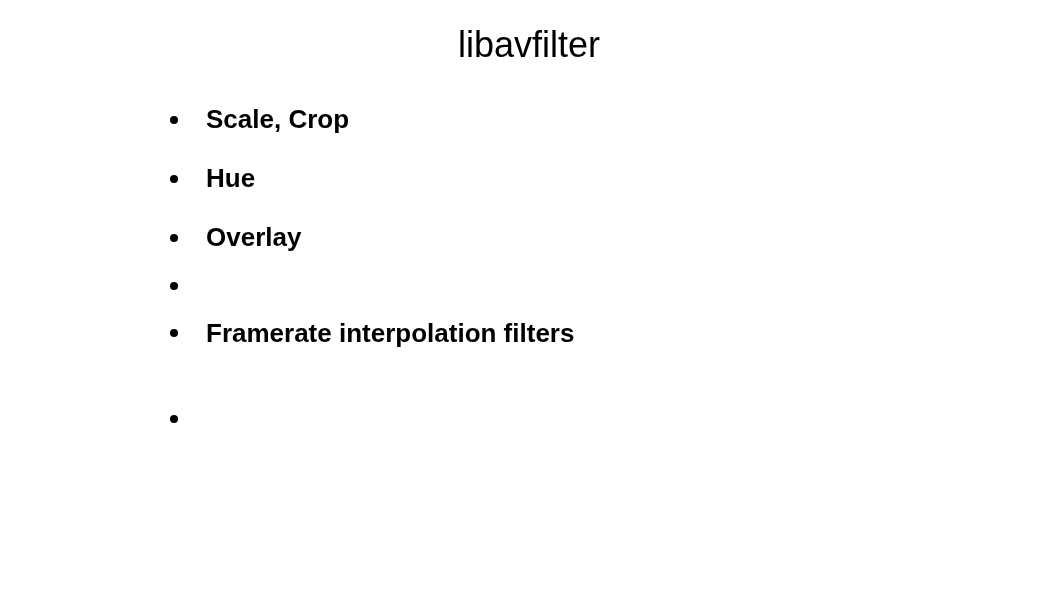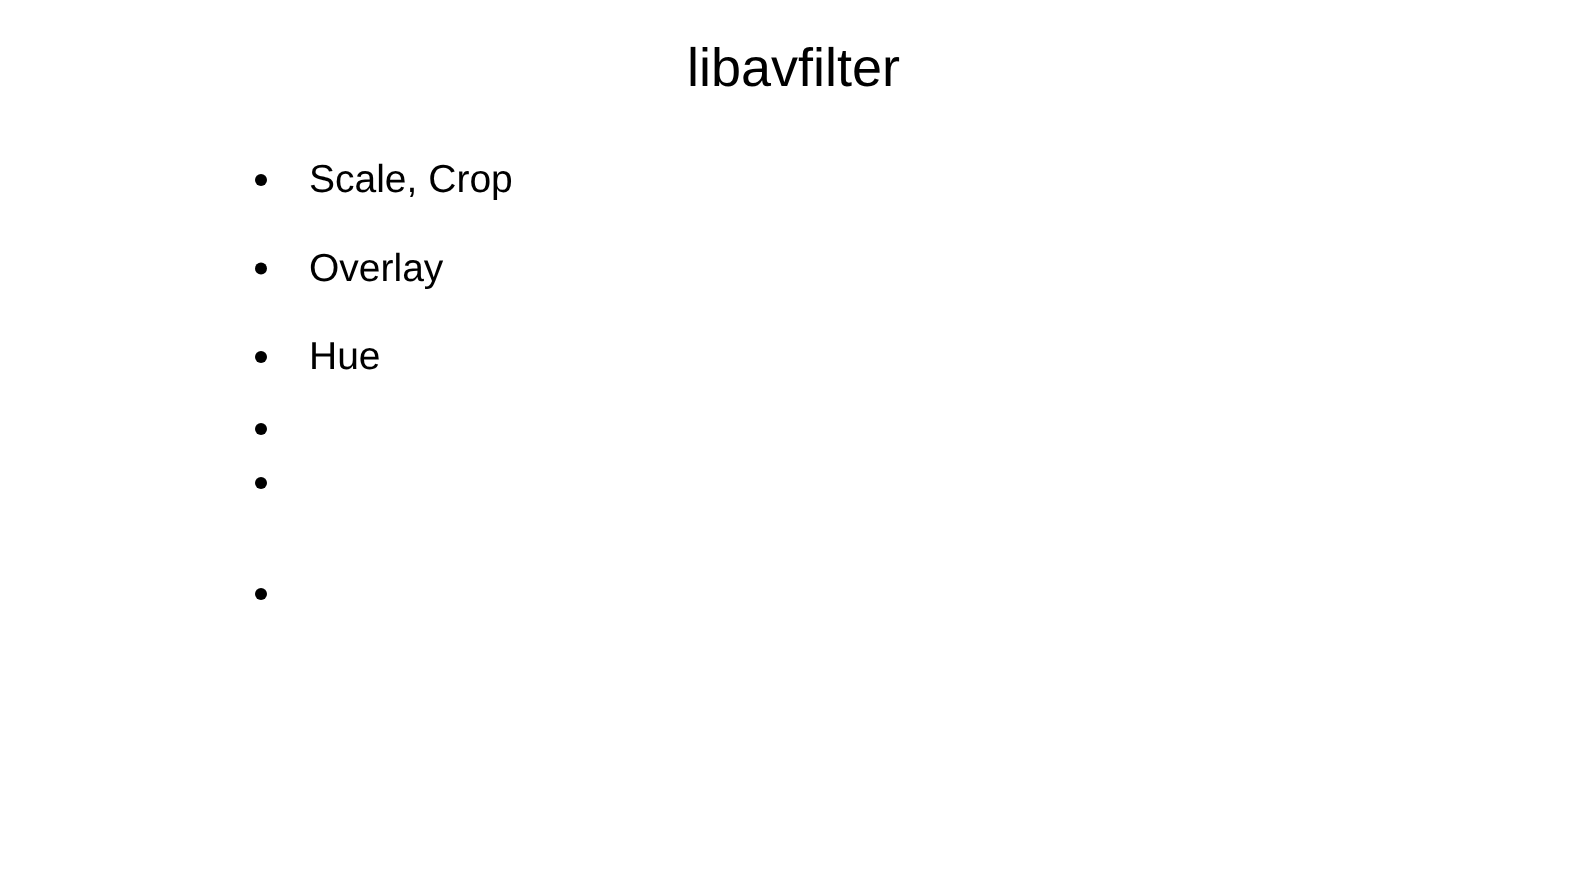--- a/index.html
+++ b/index.html
@@ -24,20 +24,21 @@
       text-align: center;
       font-size: 36px;
       font-weight: normal;
       margin-bottom: 38px;
     }
     .content {
       padding-left: 170px;
     }
     .bullet-list {
       list-style: none;
+      font-weight: bold;
     }
     .bullet-item {
       display: flex;
       align-items: center;
       font-size: 26px;
       line-height: 1.2;
       margin-bottom: 28px;
     }
     .bullet-dot {
       width: 8px;
@@ -57,31 +58,32 @@
 <div class="slide">
   <h1 class="title">libavfilter</h1>
   <div class="content">
     <ul class="bullet-list">
       <li class="bullet-item">
         <span class="bullet-dot"></span>
         <span>Scale, Crop</span>
       </li>
       <li class="bullet-item">
         <span class="bullet-dot"></span>
-        <span>Overlay</span>
+        <span>Hue</span>
       </li>
       <li class="bullet-item">
         <span class="bullet-dot"></span>
-        <span>Hue</span>
+        <span>Overlay</span>
       </li>
       <li class="bullet-item">
         <span class="bullet-dot"></span>
       </li>
       <li class="bullet-item">
         <span class="bullet-dot"></span>
+        <span>Framerate interpolation filters</span>
       </li>
     </ul>
     <div class="gap"></div>
     <ul class="bullet-list">
       <li class="bullet-item">
         <span class="bullet-dot"></span>
       </li>
     </ul>
   </div>
 </div>

